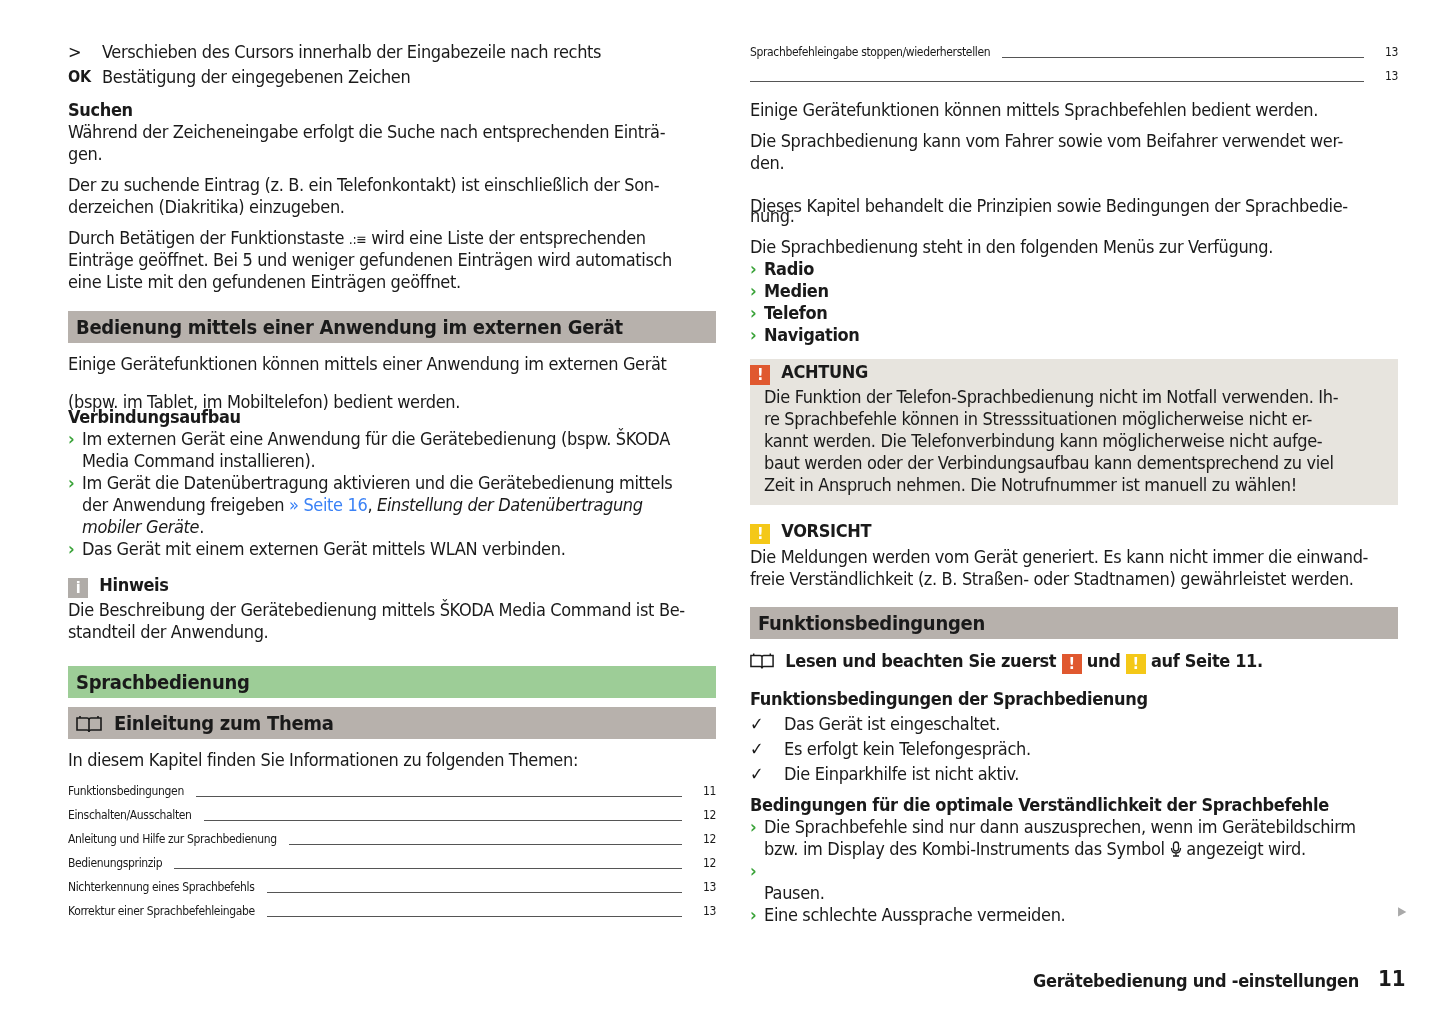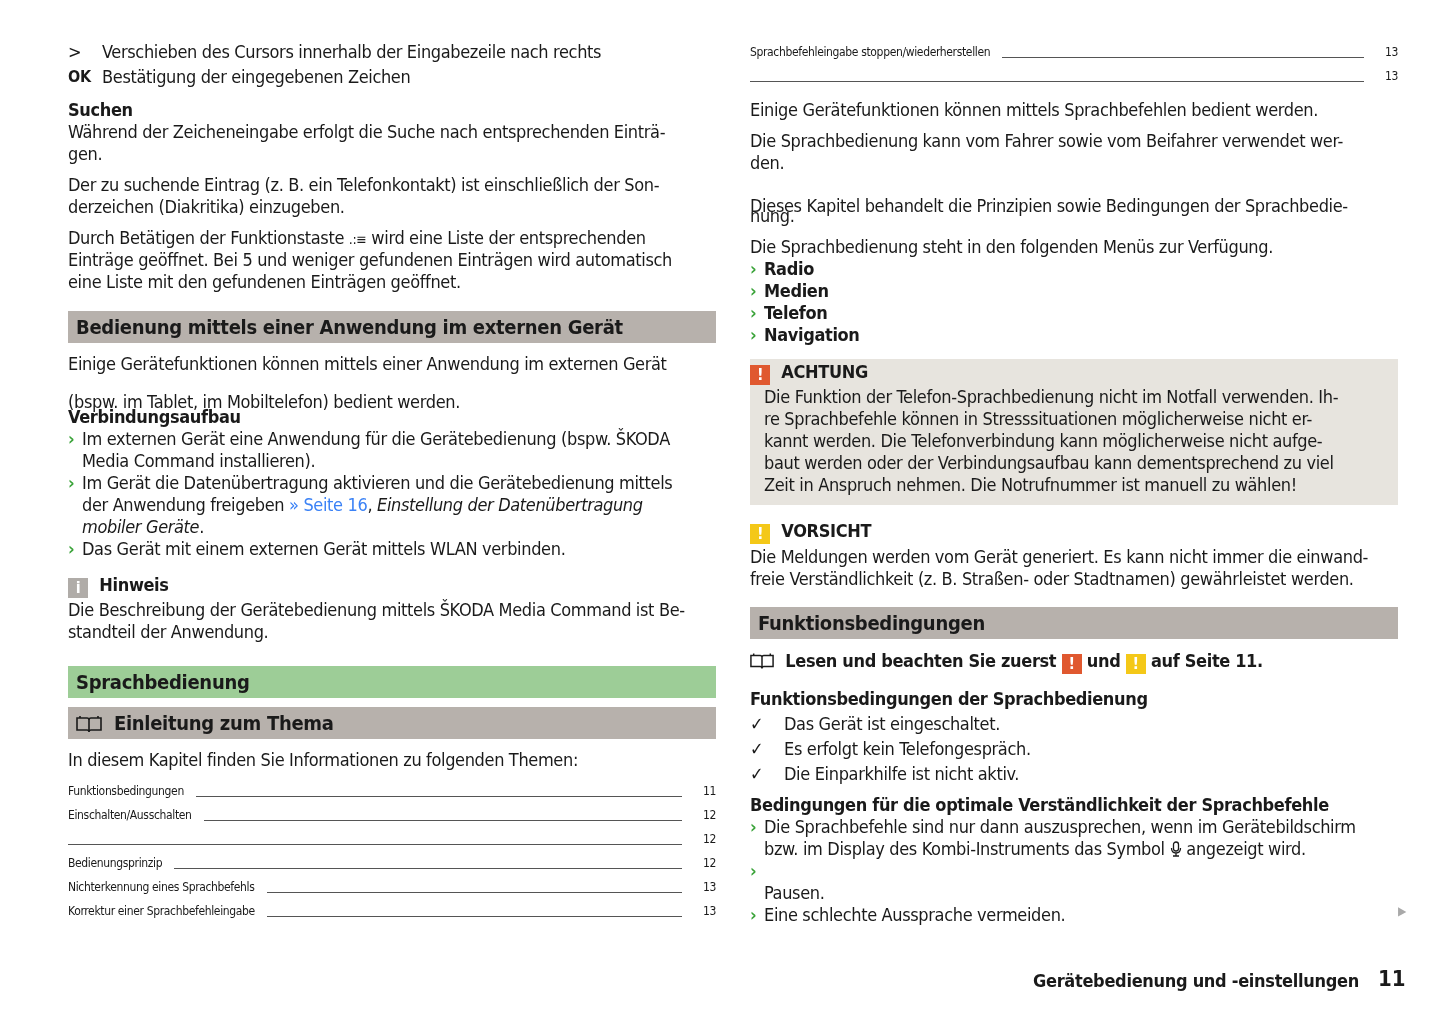--- a/index.html
+++ b/index.html
@@ -90,20 +90,21 @@
       <span class="lbl">Funktionsbedingungen</span>
       <span class="num">11</span>
     </div>
   <div class="toc" style="top:803px;">
       <span class="line"></span>
       <span class="lbl">Einschalten/Ausschalten</span>
       <span class="num">12</span>
     </div>
   <div class="toc" style="top:827px;">
       <span class="line"></span>
+      <span class="lbl">Anleitung und Hilfe zur Sprachbedienung</span>
       <span class="num">12</span>
     </div>
   <div class="toc" style="top:851px;">
       <span class="line"></span>
       <span class="lbl">Bedienungsprinzip</span>
       <span class="num">12</span>
     </div>
   <div class="toc" style="top:875px;">
       <span class="line"></span>
       <span class="lbl">Nichterkennung eines Sprachbefehls</span>

